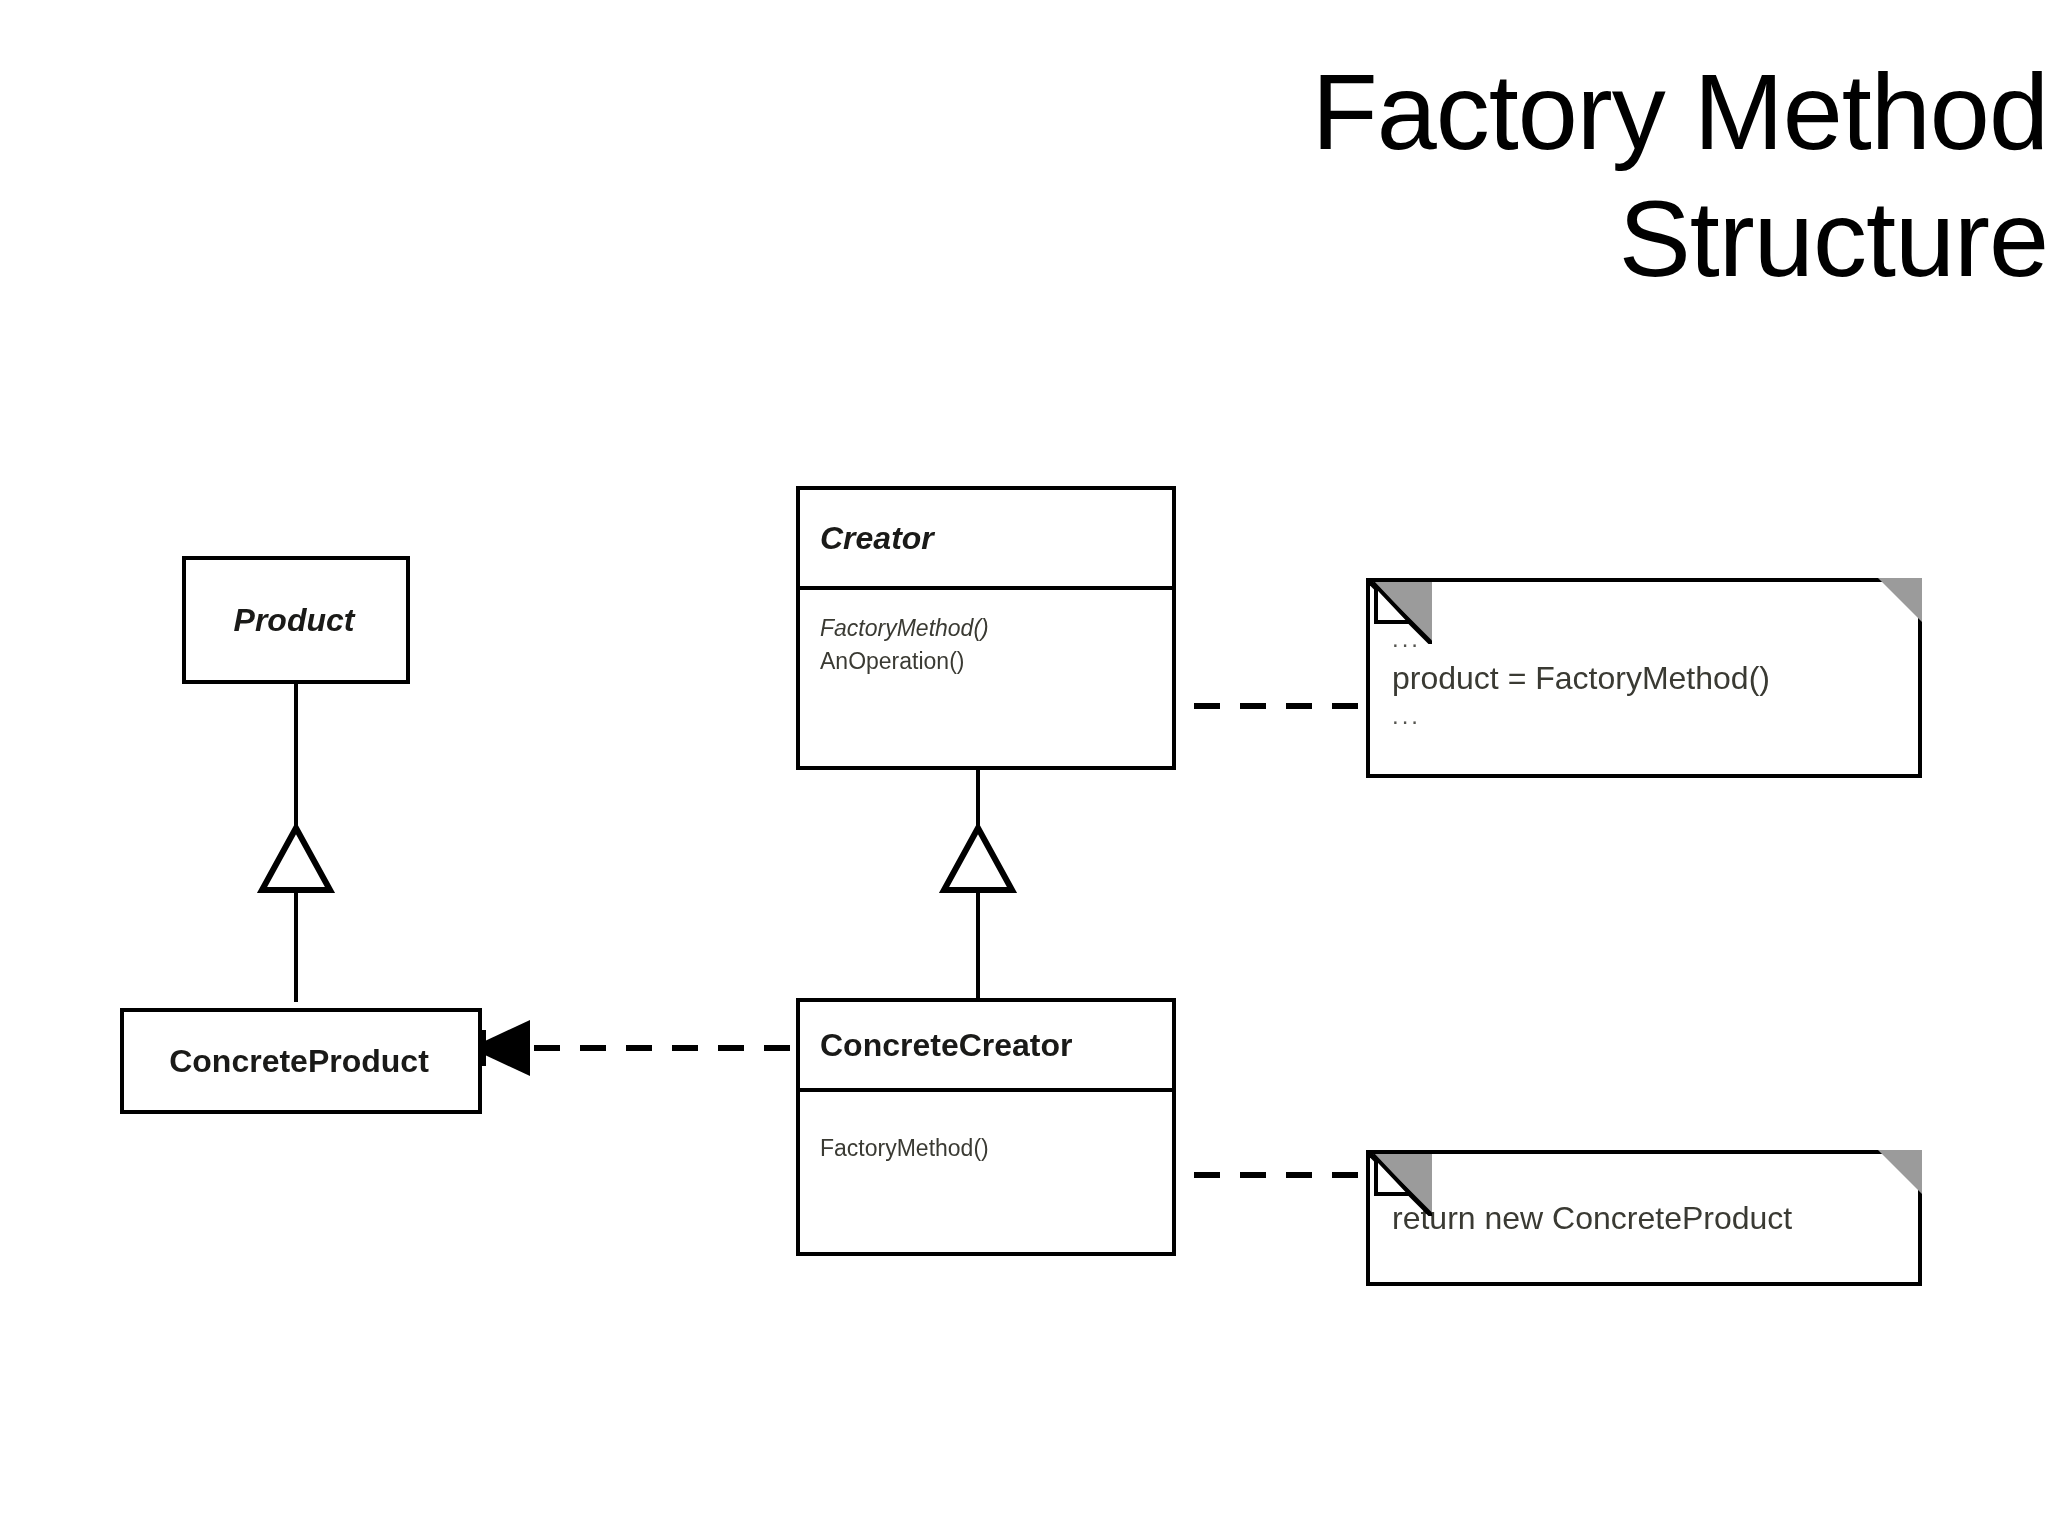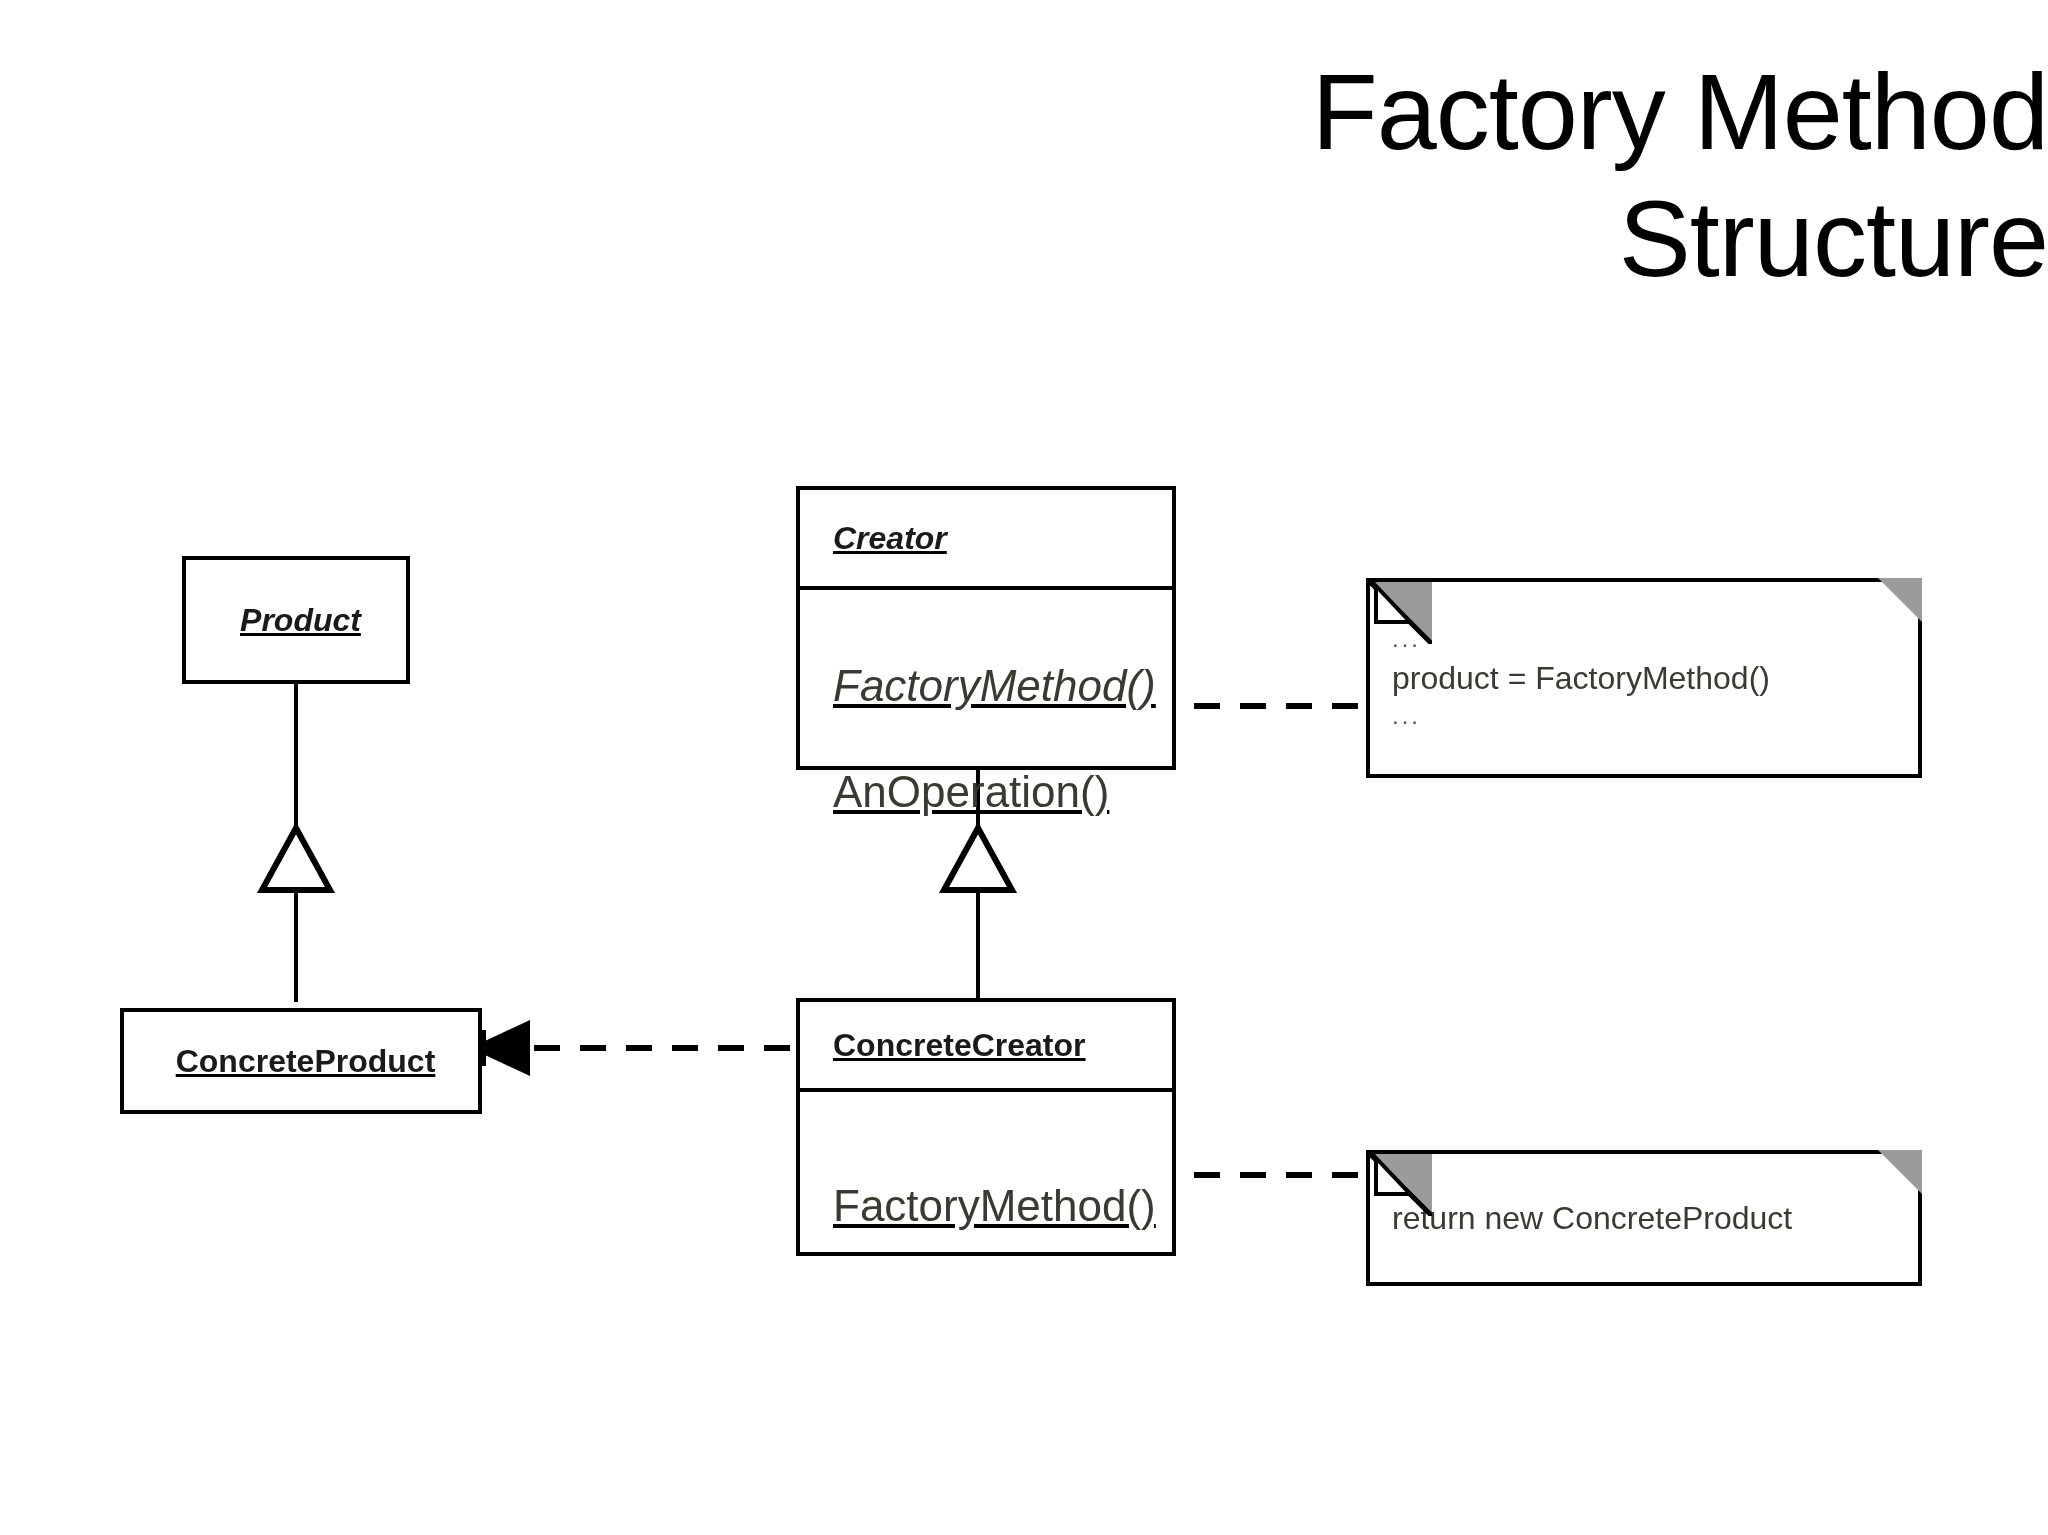--- a/index.html
+++ b/index.html
@@ -50,46 +50,44 @@
     position: absolute;
     background: #ffffff;
     border: 4px solid #000000;
     box-sizing: border-box;
   }
   .uml-compartment {
     box-sizing: border-box;
     display: flex;
     flex-direction: column;
     justify-content: center;
-    padding-left: 33px;
-    text-decoration: underline;
+    padding-left: 20px;
   }
   .uml-compartment.divider-below {
     border-bottom: 4px solid #000000;
   }
   .uml-name {
     font-size: 32px;
     font-weight: bold;
     color: #1a1a18;
   }
   .uml-name.abstract {
     font-style: italic;
     font-weight: bold;
   }
   .uml-name.centered {
     text-align: center;
     padding-right: 24px;
   }
   .uml-member {
-    font-size: 44px;
+    font-size: 23px;
     font-weight: 400;
     color: #3a3a33;
     line-height: 1.45;
     white-space: nowrap;
-    margin-top: 42px;
   }
   .uml-member.abstract {
     font-style: italic;
   }
 
   
   .uml-note {
     position: absolute;
     background: #ffffff;
     border: 4px solid #000000;

